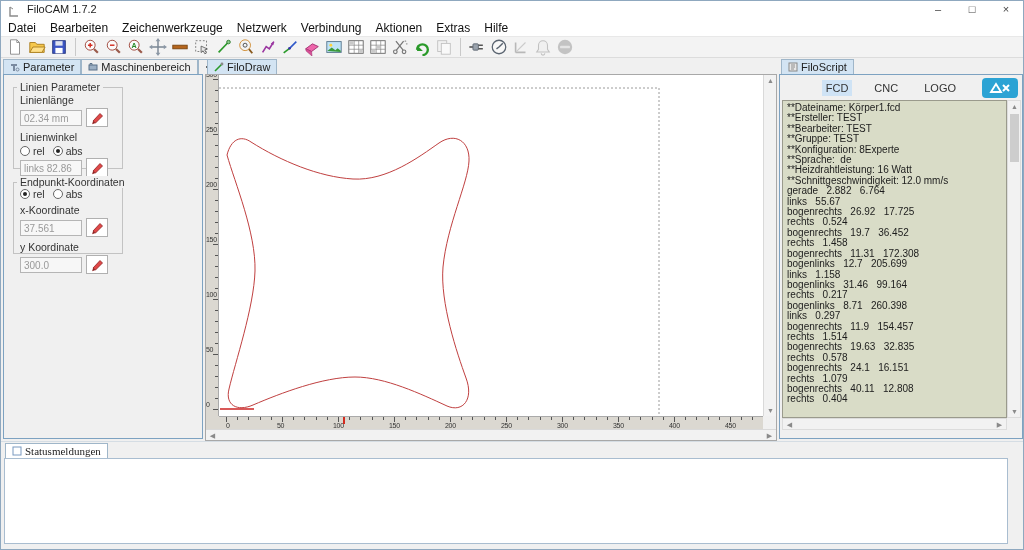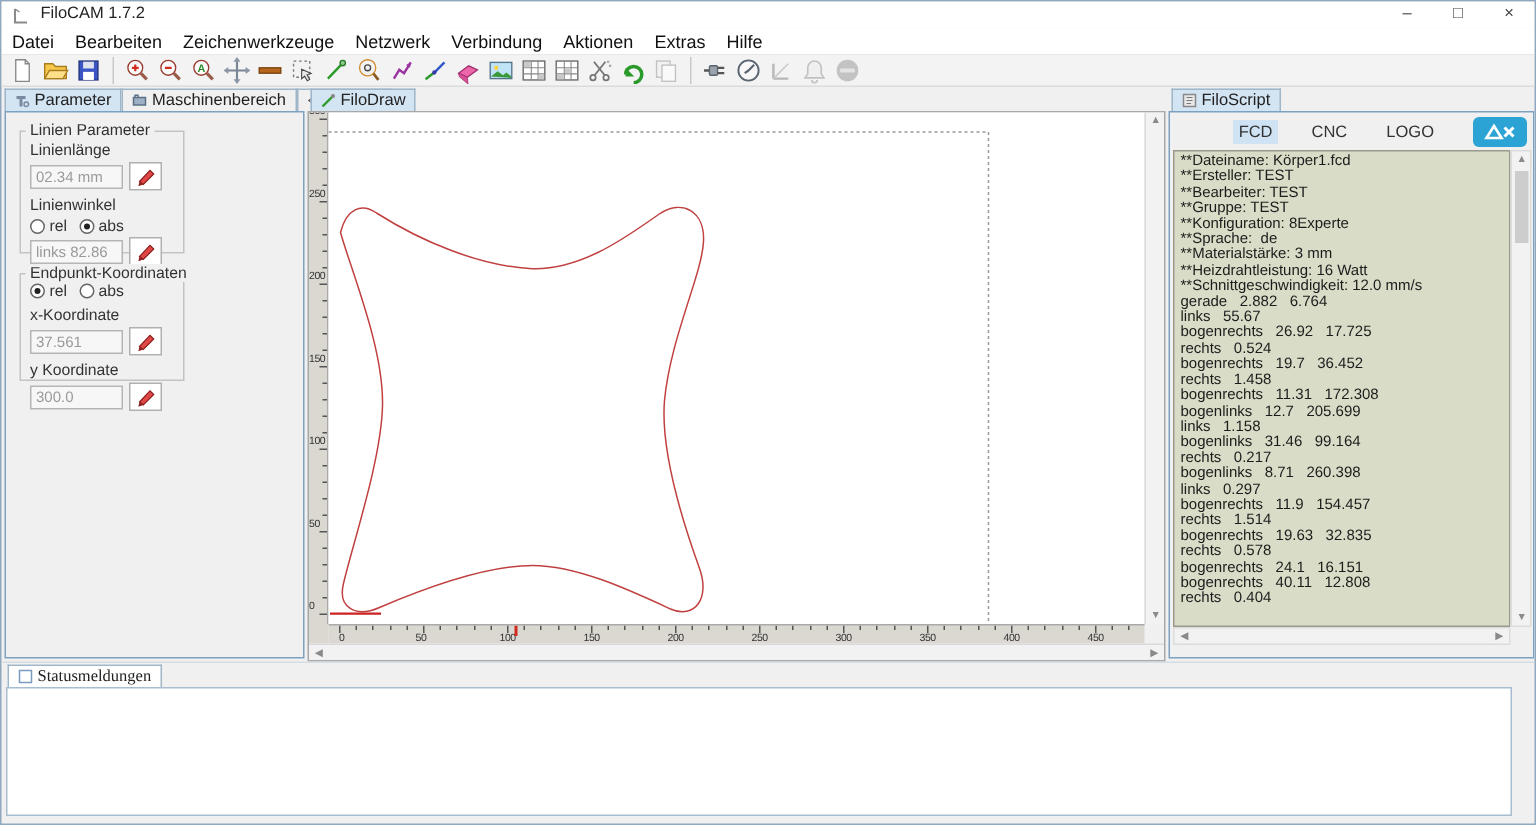--- a/index.html
+++ b/index.html
@@ -537,41 +537,41 @@
             </svg>
           </div>
         </div>
       <div class="script-area" id="script-area">
           <div class="script-line">**Dateiname: Körper1.fcd</div>
           <div class="script-line">**Ersteller: TEST</div>
           <div class="script-line">**Bearbeiter: TEST</div>
           <div class="script-line">**Gruppe: TEST</div>
           <div class="script-line">**Konfiguration: 8Experte</div>
           <div class="script-line">**Sprache:  de</div>
-          <div class="script-line">**Materialstärke: 3 mm</div>
           <div class="script-line">**Heizdrahtleistung: 16 Watt</div>
           <div class="script-line">**Schnittgeschwindigkeit: 12.0 mm/s</div>
           <div class="script-line">gerade   2.882   6.764</div>
           <div class="script-line">links   55.67</div>
           <div class="script-line">bogenrechts   26.92   17.725</div>
           <div class="script-line">rechts   0.524</div>
           <div class="script-line">bogenrechts   19.7   36.452</div>
           <div class="script-line">rechts   1.458</div>
           <div class="script-line">bogenrechts   11.31   172.308</div>
           <div class="script-line">bogenlinks   12.7   205.699</div>
           <div class="script-line">links   1.158</div>
           <div class="script-line">bogenlinks   31.46   99.164</div>
           <div class="script-line">rechts   0.217</div>
           <div class="script-line">bogenlinks   8.71   260.398</div>
           <div class="script-line">links   0.297</div>
           <div class="script-line">bogenrechts   11.9   154.457</div>
           <div class="script-line">rechts   1.514</div>
           <div class="script-line">bogenrechts   19.63   32.835</div>
           <div class="script-line">rechts   0.578</div>
           <div class="script-line">bogenrechts   24.1   16.151</div>
+          <div class="script-line">rechts   1.079</div>
           <div class="script-line">bogenrechts   40.11   12.808</div>
           <div class="script-line">rechts   0.404</div>
         </div>
       <div class="rp-scroll-v">
         <div class="sb-arrow" style="top:0;">▲</div>
         <div class="thumb" style="left:2px; top:13px; width:9px; height:48px;"></div>
         <div class="sb-arrow" style="bottom:0;">▼</div>
       </div>
       <div class="rp-scroll-h">
         <div class="sb-arrow" style="left:0;">◀</div>

